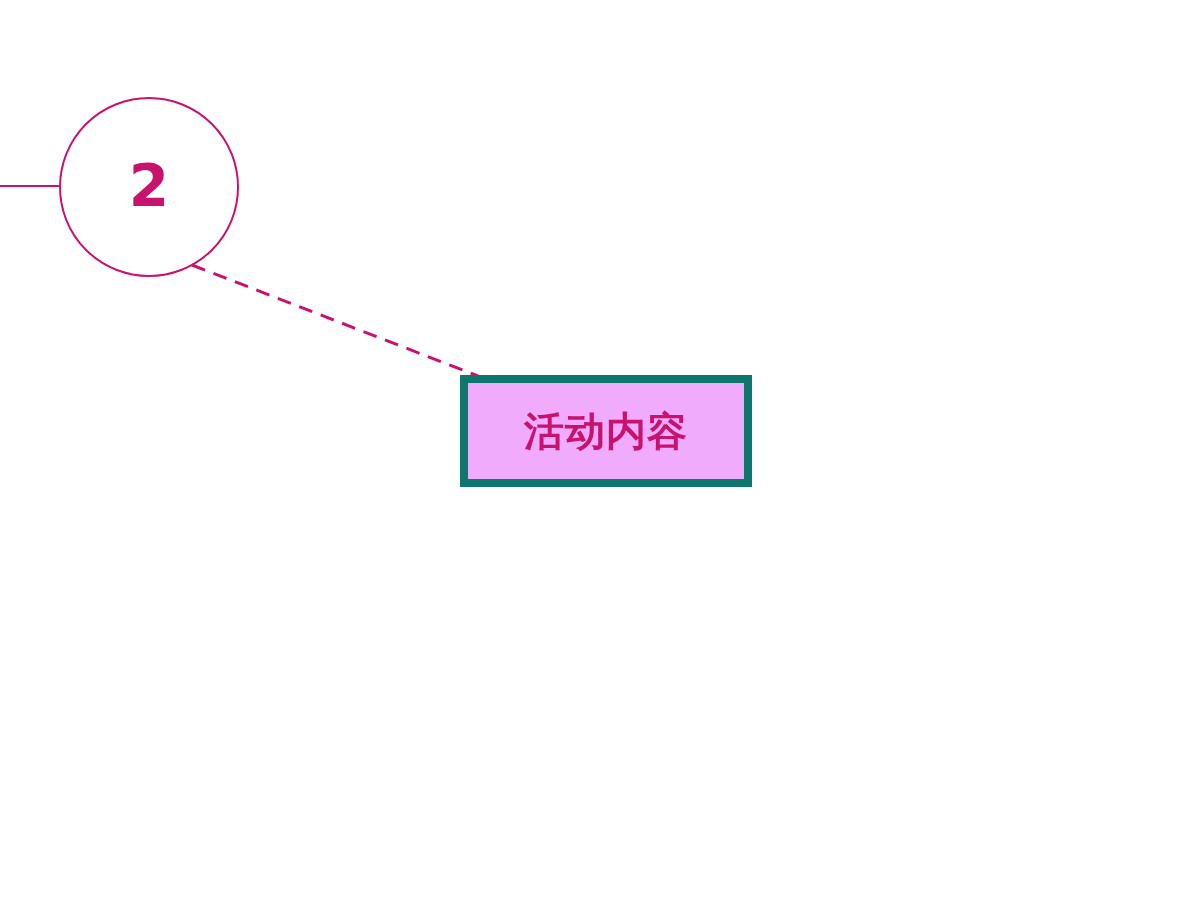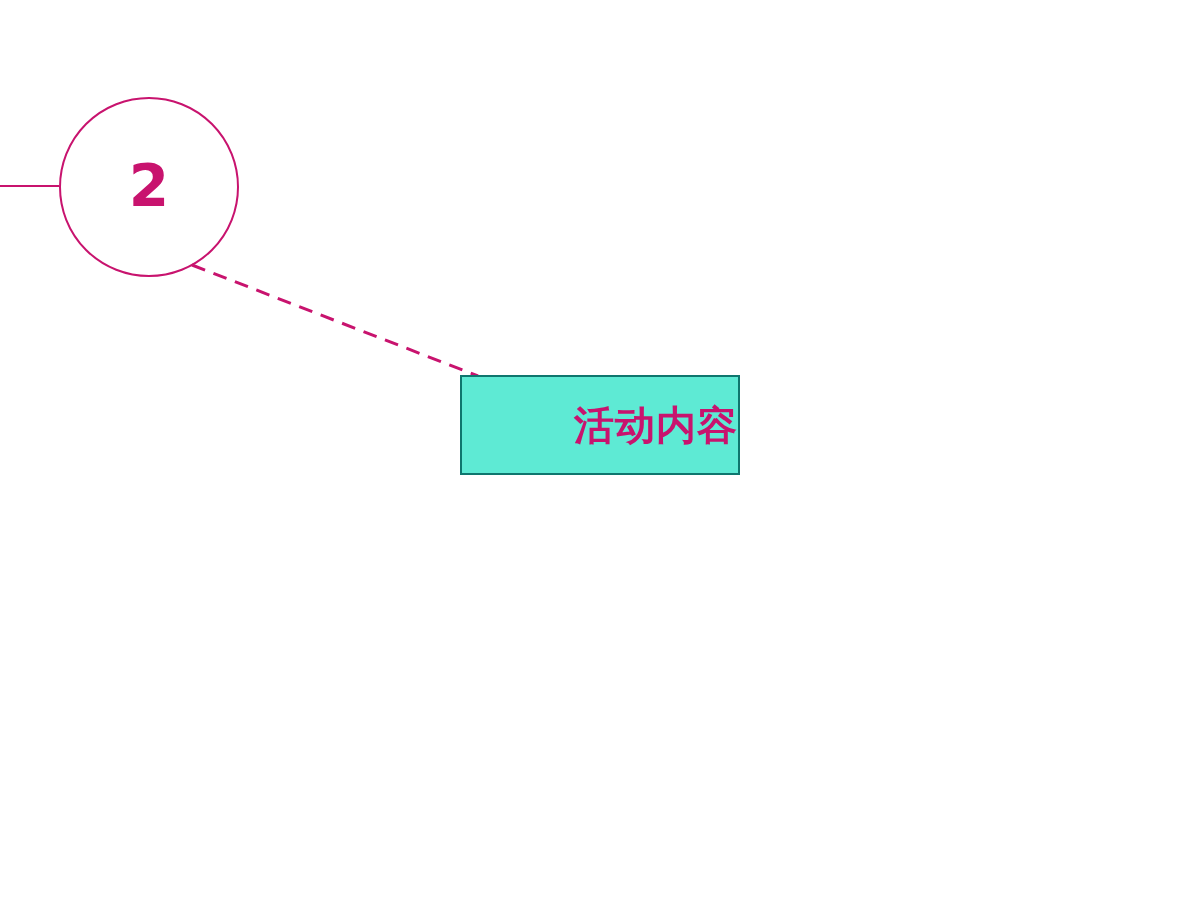--- a/index.html
+++ b/index.html
@@ -1,20 +1,20 @@
 <!DOCTYPE html>
 <html><head>
 <meta charset="utf-8">
 <style>
   html, body { margin:0; padding:0; background:#ffffff; }
   body { width:1200px; height:900px; position:relative; overflow:hidden; font-family:"DejaVu Sans", sans-serif; }
   svg.lines { position:absolute; left:0; top:0; width:1200px; height:900px; }
   .circle { position:absolute; left:59px; top:97px; width:176px; height:176px; border:2px solid #c8136e; border-radius:50%; box-sizing:content-box; display:flex; align-items:center; justify-content:center; }
   .num { color:#c8136e; font-weight:bold; font-size:58px; line-height:1; margin-top:-2px; }
-  .box { position:absolute; left:460px; top:375px; width:276px; height:96px; border:2px solid #0f766e; display:flex; align-items:center; justify-content:flex-end; background:#5eead4; }
+  .box { position:absolute; left:460px; top:375px; width:276px; height:96px; border:8px solid #0f766e; display:flex; align-items:center; justify-content:center; background:#f0abfc; }
   .label { color:#c8136e; font-weight:bold; font-size:40px; letter-spacing:1px; }
 </style>
 </head>
 <body>
 
 <svg class="lines">
   <line x1="0" y1="186" x2="59" y2="186" stroke="#c8136e" stroke-width="2"></line>
   <line x1="192" y1="265" x2="478" y2="376" stroke="#c8136e" stroke-width="3" stroke-dasharray="14,9"></line>
 </svg>
 

